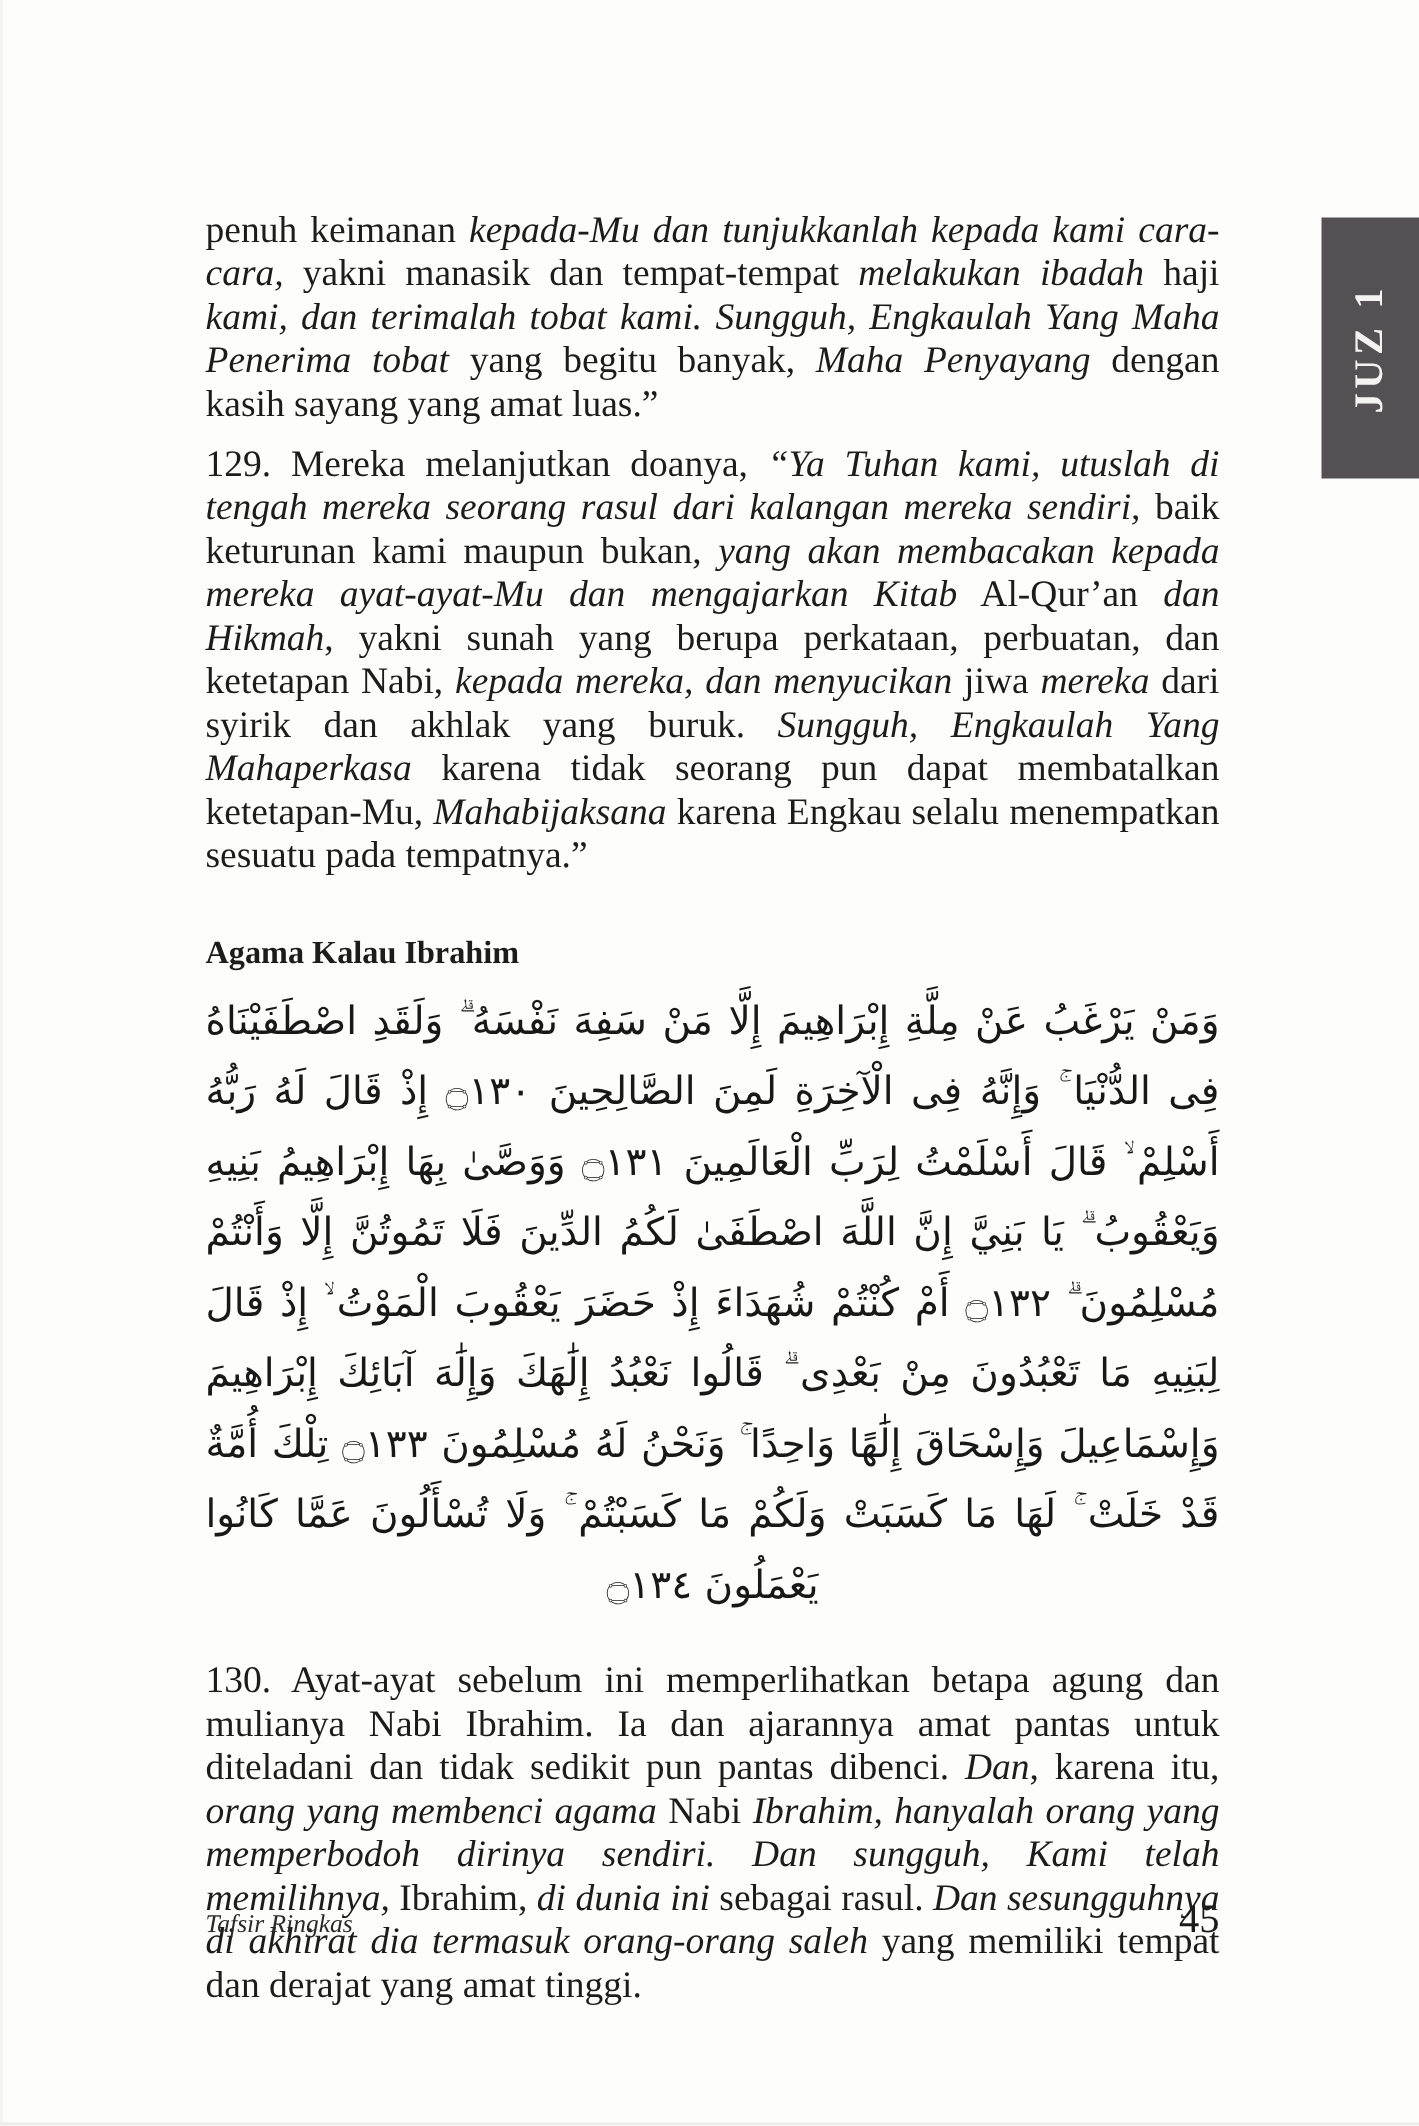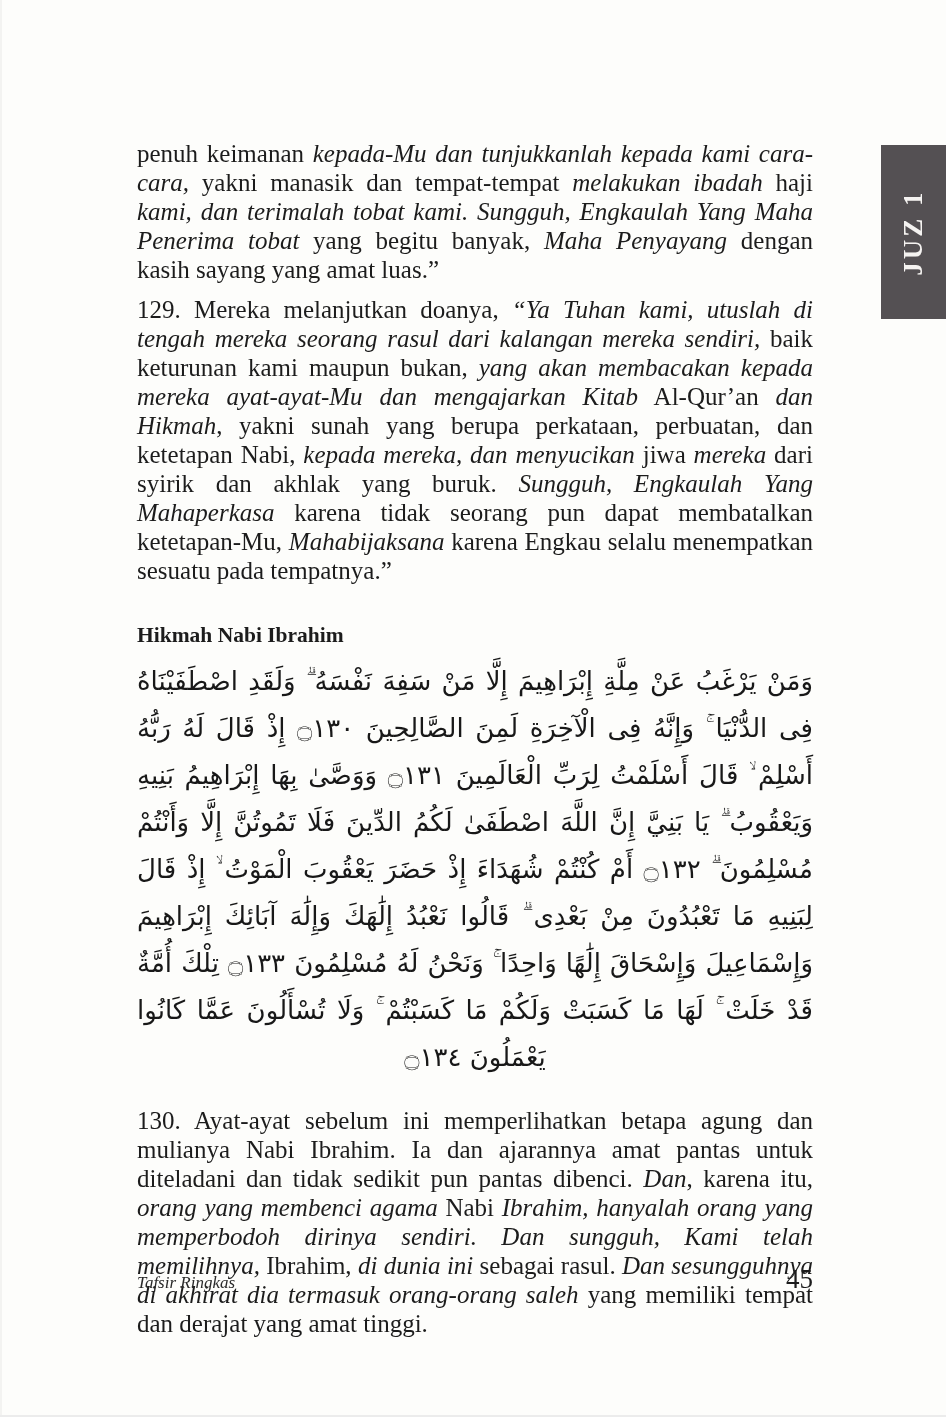--- a/index.html
+++ b/index.html
@@ -98,21 +98,21 @@
   <div class="juz-tab">
     <span class="juz-label">JUZ 1</span>
   </div>
 
   <div class="content">
 
     <p class="body-par"><span>penuh keimanan </span><span class="it">kepada-Mu dan tunjukkanlah kepada kami cara-cara,</span><span> yakni manasik dan tempat-tempat </span><span class="it">melakukan ibadah</span><span> haji </span><span class="it">kami, dan terimalah tobat kami. Sungguh, Engkaulah Yang Maha Penerima tobat</span><span> yang begitu banyak, </span><span class="it">Maha Penyayang</span><span> dengan kasih sayang yang amat luas.”</span></p>
 
     <p class="body-par"><span>129. Mereka melanjutkan doanya, </span><span class="it">“Ya Tuhan kami, utuslah di tengah mereka seorang rasul dari kalangan mereka sendiri,</span><span> baik keturunan kami maupun bukan, </span><span class="it">yang akan membacakan kepada mereka ayat-ayat-Mu dan mengajarkan Kitab</span><span> Al-Qur’an </span><span class="it">dan Hikmah</span><span>, yakni sunah yang berupa perkataan, perbuatan, dan ketetapan Nabi, </span><span class="it">kepada mereka, dan menyucikan</span><span> jiwa </span><span class="it">mereka</span><span> dari syirik dan akhlak yang buruk. </span><span class="it">Sungguh, Engkaulah Yang Mahaperkasa</span><span> karena tidak seorang pun dapat membatalkan ketetapan-Mu, </span><span class="it">Mahabijaksana</span><span> karena Engkau selalu menempatkan sesuatu pada tempatnya.”</span></p>
 
-    <h2 class="section-heading">Hikmah Nabi Ibrahim</h2>
+    <h2 class="section-heading">Agama Kalau Ibrahim</h2>
 
     <div class="arabic" dir="rtl" lang="ar">وَمَنْ يَرْغَبُ عَنْ مِلَّةِ إِبْرَاهِيمَ إِلَّا مَنْ سَفِهَ نَفْسَهُ ۗ وَلَقَدِ اصْطَفَيْنَاهُ فِى الدُّنْيَا ۚ وَإِنَّهُ فِى الْآخِرَةِ لَمِنَ الصَّالِحِينَ ۝١٣٠ إِذْ قَالَ لَهُ رَبُّهُ أَسْلِمْ ۙ قَالَ أَسْلَمْتُ لِرَبِّ الْعَالَمِينَ ۝١٣١ وَوَصَّىٰ بِهَا إِبْرَاهِيمُ بَنِيهِ وَيَعْقُوبُ ۗ يَا بَنِيَّ إِنَّ اللَّهَ اصْطَفَىٰ لَكُمُ الدِّينَ فَلَا تَمُوتُنَّ إِلَّا وَأَنْتُمْ مُسْلِمُونَ ۗ ۝١٣٢ أَمْ كُنْتُمْ شُهَدَاءَ إِذْ حَضَرَ يَعْقُوبَ الْمَوْتُ ۙ إِذْ قَالَ لِبَنِيهِ مَا تَعْبُدُونَ مِنْ بَعْدِى ۗ قَالُوا نَعْبُدُ إِلَٰهَكَ وَإِلَٰهَ آبَائِكَ إِبْرَاهِيمَ وَإِسْمَاعِيلَ وَإِسْحَاقَ إِلَٰهًا وَاحِدًا ۚ وَنَحْنُ لَهُ مُسْلِمُونَ ۝١٣٣ تِلْكَ أُمَّةٌ قَدْ خَلَتْ ۚ لَهَا مَا كَسَبَتْ وَلَكُمْ مَا كَسَبْتُمْ ۚ وَلَا تُسْأَلُونَ عَمَّا كَانُوا يَعْمَلُونَ ۝١٣٤</div>
 
     <p class="body-par"><span>130. Ayat-ayat sebelum ini memperlihatkan betapa agung dan mulianya Nabi Ibrahim. Ia dan ajarannya amat pantas untuk diteladani dan tidak sedikit pun pantas dibenci. </span><span class="it">Dan</span><span>, karena itu, </span><span class="it">orang yang membenci agama</span><span> Nabi </span><span class="it">Ibrahim, hanyalah orang yang memperbodoh dirinya sendiri. Dan sungguh, Kami telah memilihnya,</span><span> Ibrahim, </span><span class="it">di dunia ini</span><span> sebagai rasul. </span><span class="it">Dan sesungguhnya di akhirat dia termasuk orang-orang saleh</span><span> yang memiliki tempat dan derajat yang amat tinggi.</span></p>
 
 
   </div>
 
   <div class="footer">
     <span class="book-title">Tafsir Ringkas</span>

